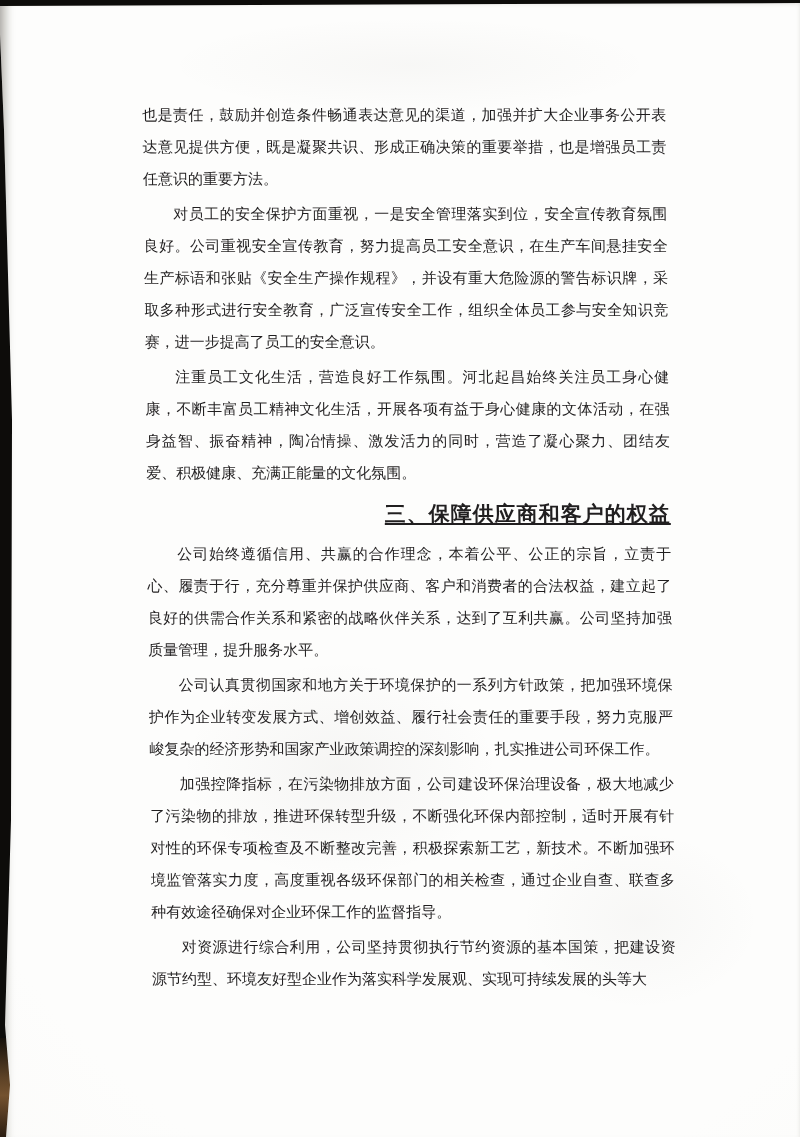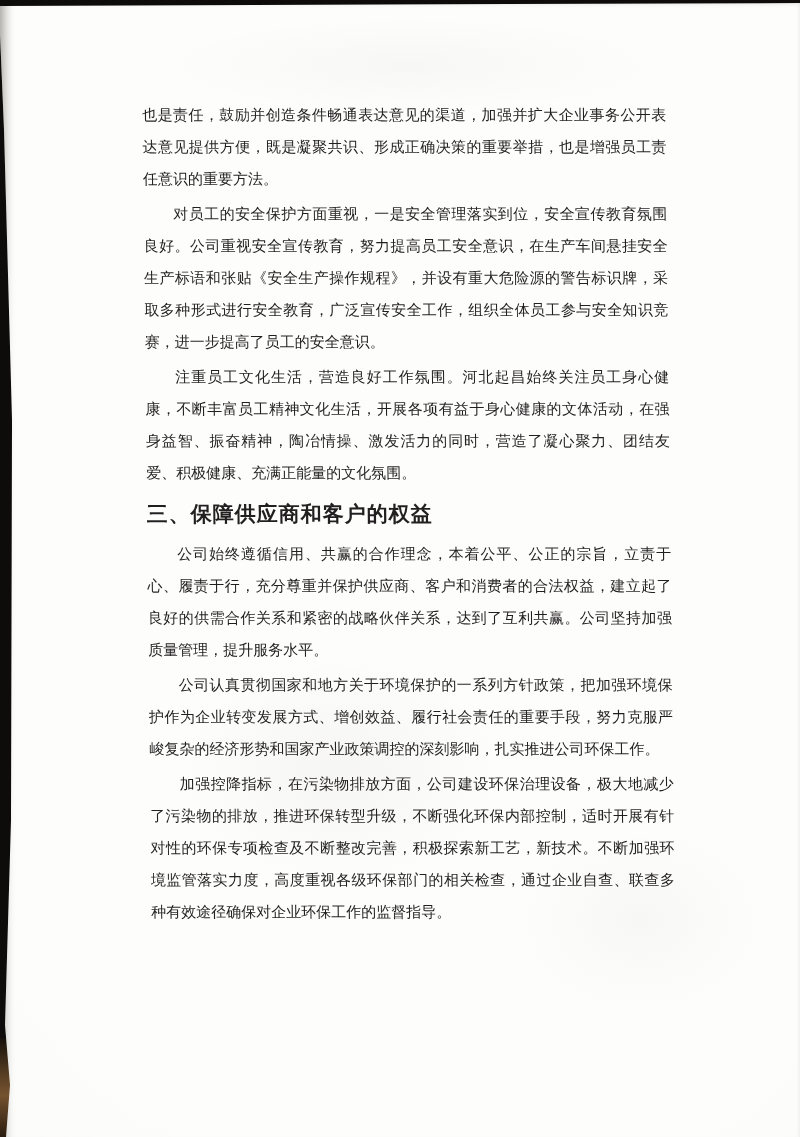--- a/index.html
+++ b/index.html
@@ -77,22 +77,23 @@
     text-indent: 2em;
   }
   .body-text.no-indent {
     text-indent: 0;
   }
   .section-heading {
     margin: 6px 0 5px 0;
     font-size: 21px;
     line-height: 38px;
     font-weight: bold;
-    text-align: left;
+    text-align: right;
     letter-spacing: 1px;
+    text-decoration: underline;
   }
 </style>
 </head>
 <body>
 
 <div class="canvas">
 
   <div class="scanner-brown"></div>
 
   <div class="paper">
@@ -110,16 +111,17 @@
 
       <h2 class="section-heading">三、保障供应商和客户的权益</h2>
 
       <p class="body-text">公司始终遵循信用、共赢的合作理念，本着公平、公正的宗旨，立责于心、履责于行，充分尊重并保护供应商、客户和消费者的合法权益，建立起了良好的供需合作关系和紧密的战略伙伴关系，达到了互利共赢。公司坚持加强质量管理，提升服务水平。</p>
 
 
       <p class="body-text">公司认真贯彻国家和地方关于环境保护的一系列方针政策，把加强环境保护作为企业转变发展方式、增创效益、履行社会责任的重要手段，努力克服严峻复杂的经济形势和国家产业政策调控的深刻影响，扎实推进公司环保工作。</p>
 
       <p class="body-text">加强控降指标，在污染物排放方面，公司建设环保治理设备，极大地减少了污染物的排放，推进环保转型升级，不断强化环保内部控制，适时开展有针对性的环保专项检查及不断整改完善，积极探索新工艺，新技术。不断加强环境监管落实力度，高度重视各级环保部门的相关检查，通过企业自查、联查多种有效途径确保对企业环保工作的监督指导。</p>
 
+      <p class="body-text">对资源进行综合利用，公司坚持贯彻执行节约资源的基本国策，把建设资源节约型、环境友好型企业作为落实科学发展观、实现可持续发展的头等大</p>
 
     </div>
   </div>
 </div>
 
 </body></html>

